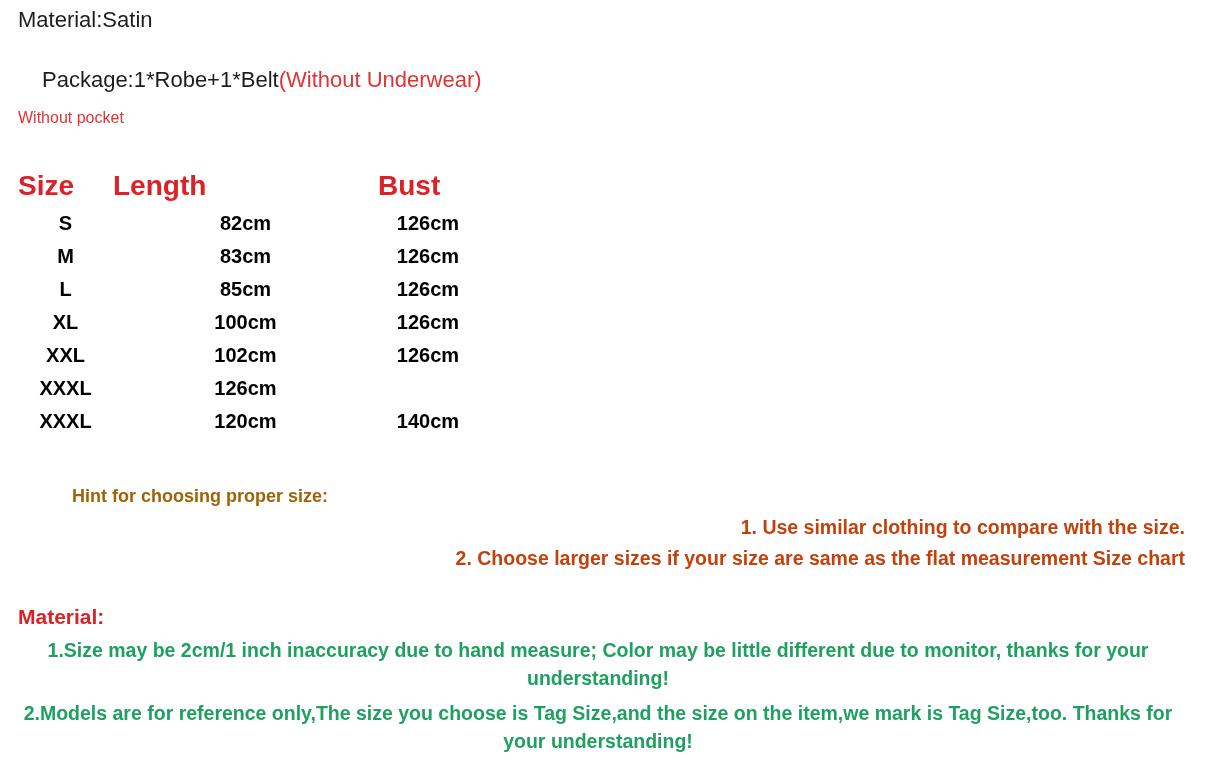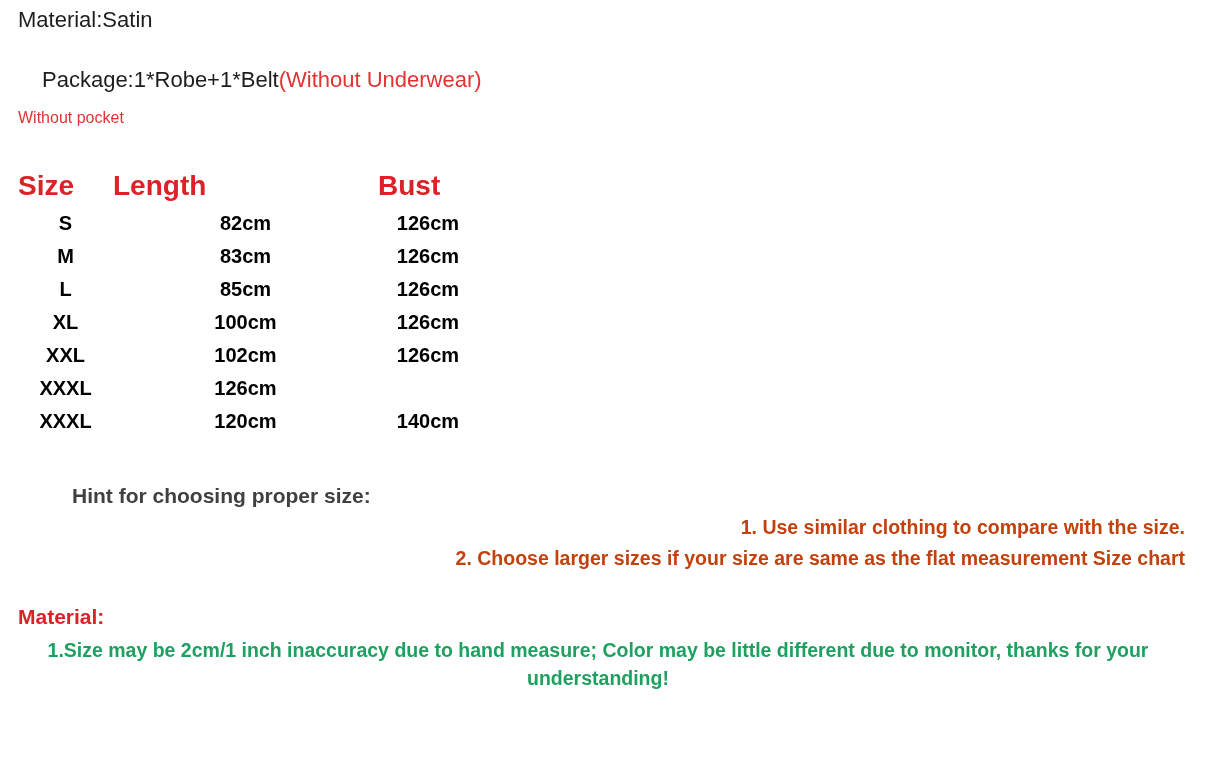--- a/index.html
+++ b/index.html
@@ -66,23 +66,23 @@
     font-size: 20px;
     font-weight: 700;
     color: #000000;
     text-align: center;
   }
 
   
   .hint-section { margin-top: 46px; }
   .hint-heading {
     margin-left: 54px;
-    font-size: 21px;
+    font-size: 18px;
     font-weight: 700;
-    color: #404040;
+    color: #a16207;
     line-height: 24px;
     margin-top: 12px;
   }
   .hint-item {
     margin-top: 8px;
     font-size: 19.5px;
     font-weight: 700;
     color: #c2410c;
     line-height: 23px;
     text-align: right;
@@ -161,15 +161,16 @@
 
   <div class="hint-section">
     <div class="hint-heading">Hint for choosing proper size:</div>
     <div class="hint-item">1. Use similar clothing to compare with the size.</div>
     <div class="hint-item">2. Choose larger sizes if your size are same as the flat measurement Size chart</div>
   </div>
 
   <div class="attention-section">
     <div class="attention-heading">Material:</div>
     <div class="attention-item">1.Size may be 2cm/1 inch inaccuracy due to hand measure; Color may be little different due to monitor, thanks for your understanding!</div>
+    <div class="attention-item">2.Models are for reference only,The size you choose is Tag Size,and the size on the item,we mark is Tag Size,too. Thanks for your understanding!</div>
   </div>
 
 </div>
 
 </body></html>

